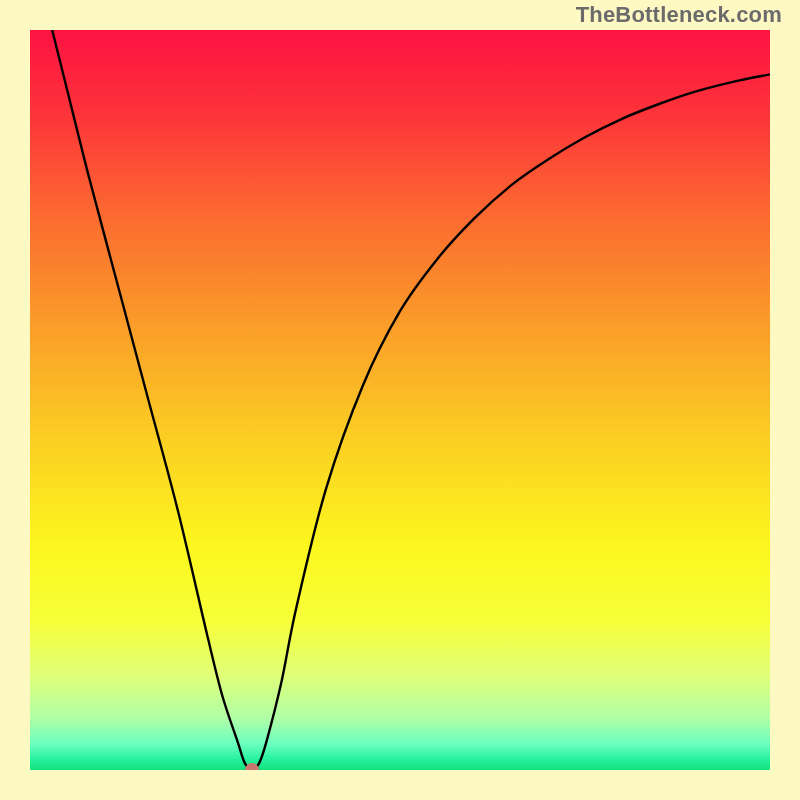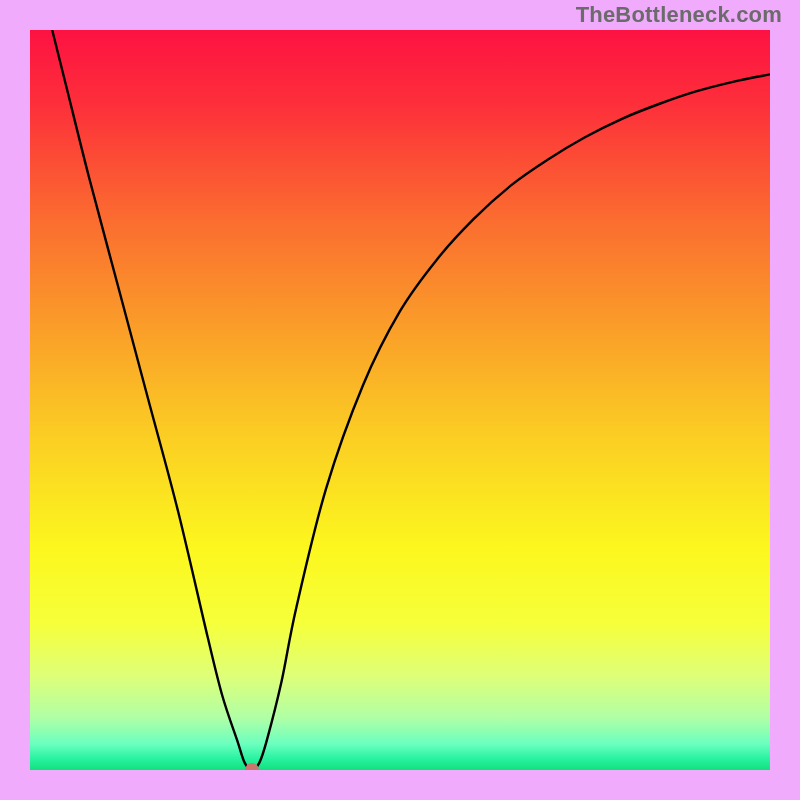--- a/index.html
+++ b/index.html
@@ -8,21 +8,21 @@
     width: 800px;
     height: 800px;
     overflow: hidden;
     font-family: Arial, Helvetica, sans-serif;
     background: #000;
   }
   .container {
     position: relative;
     width: 800px;
     height: 800px;
-    background: #f0abfc;
+    background: #fef9c3;
   }
   .watermark {
     position: absolute;
     top: 2px;
     right: 18px;
     font-size: 22px;
     font-weight: bold;
     color: #6b6b6b;
     z-index: 10;
     letter-spacing: 0.2px;

